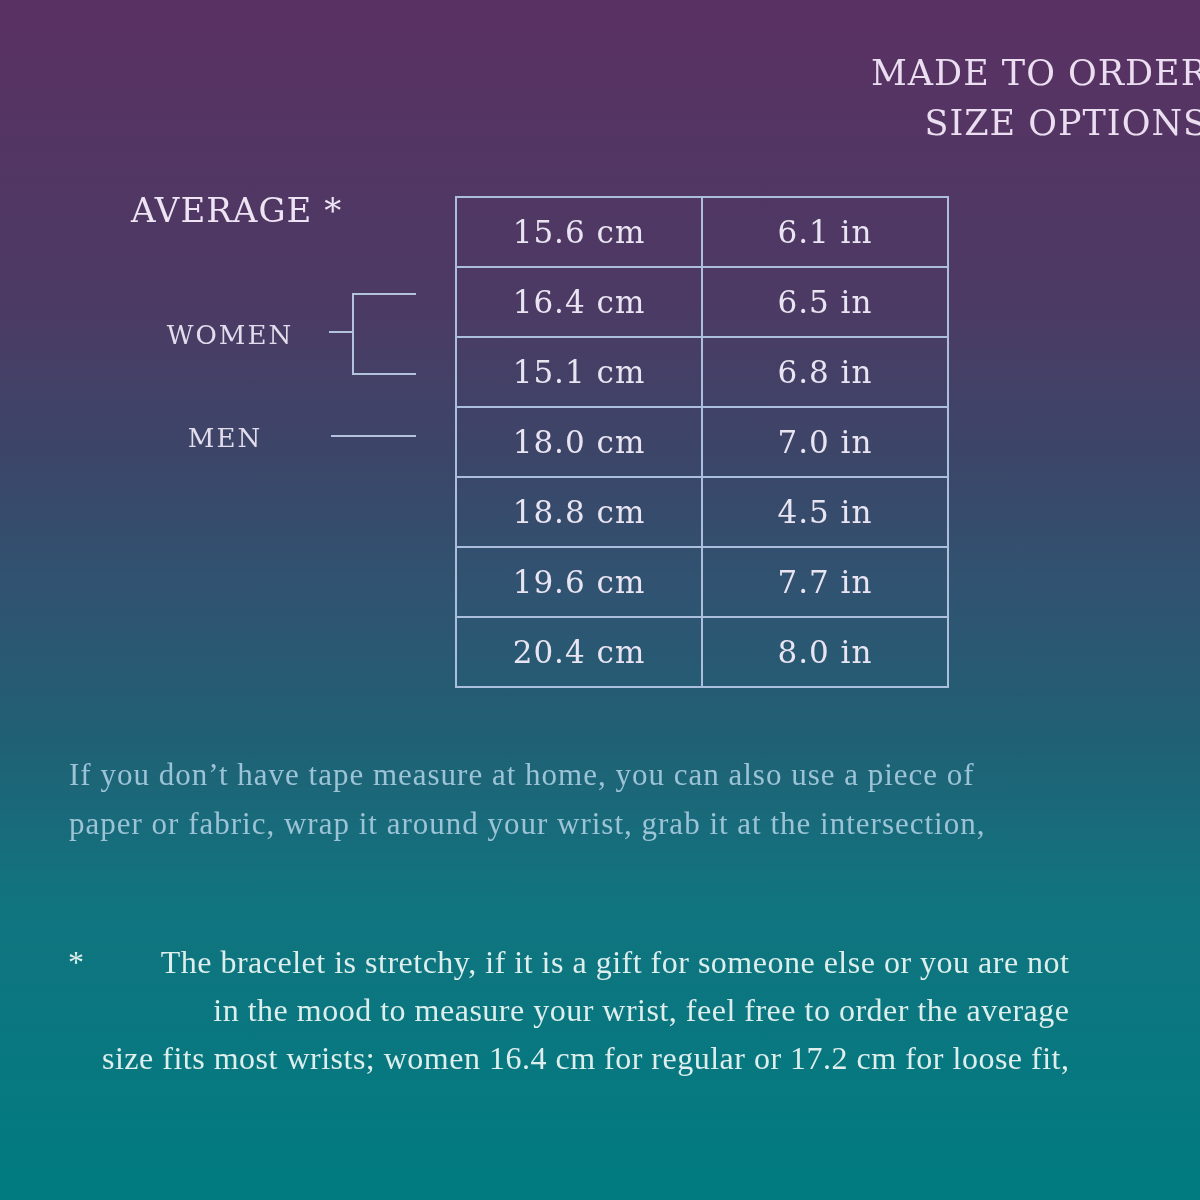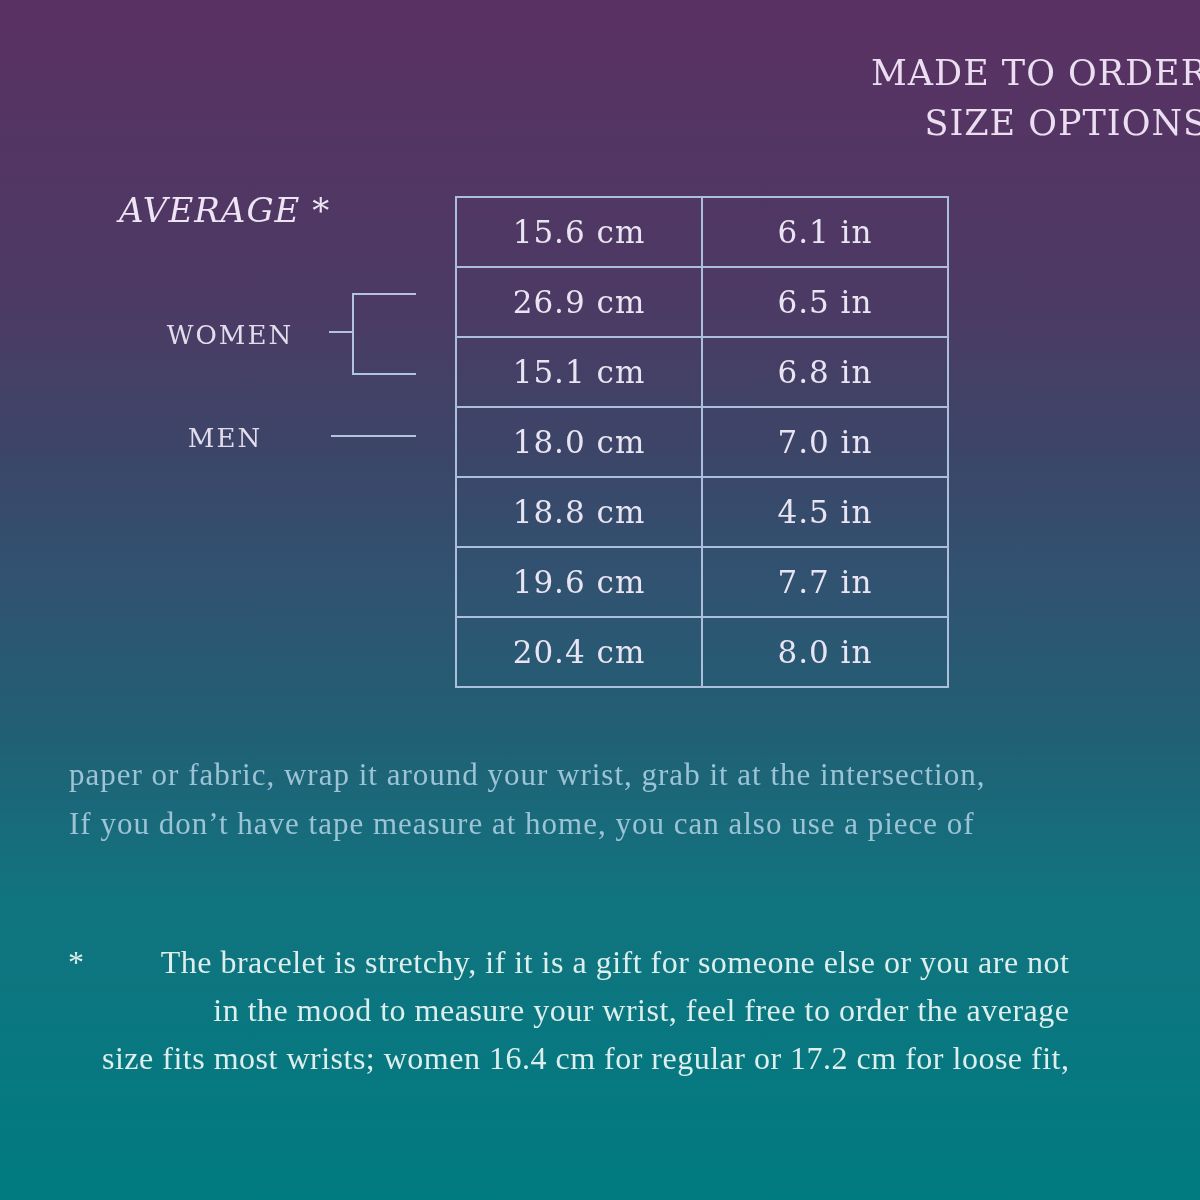--- a/index.html
+++ b/index.html
@@ -25,25 +25,24 @@
     width: 100%;
     text-align: right;
     font-size: 35px;
     line-height: 50px;
     letter-spacing: 1px;
     color: #eadef0;
   }
 
   .average-label {
     position: absolute;
-    left: 119px; top: 190px;
+    left: 131px; top: 190px;
     font-size: 34px;
     letter-spacing: 1px;
     color: #eee4f4;
-    font-style: italic;
   }
 
   .side-label {
     position: absolute;
     font-size: 26px;
     letter-spacing: 2px;
     color: #e2dcec;
     width: 160px;
     text-align: center;
   }
@@ -120,21 +119,21 @@
   <div class="line women-arm-bot"></div>
   <div class="line men-line"></div>
 
   <table class="size-table">
     <tbody>
       <tr>
         <td>15.6 cm</td>
         <td>6.1 in</td>
       </tr>
       <tr>
-        <td>26.9 cm</td>
+        <td>16.4 cm</td>
         <td>6.5 in</td>
       </tr>
       <tr>
         <td>15.1 cm</td>
         <td>6.8 in</td>
       </tr>
       <tr>
         <td>18.0 cm</td>
         <td>7.0 in</td>
       </tr>
@@ -147,22 +146,22 @@
         <td>7.7 in</td>
       </tr>
       <tr>
         <td>20.4 cm</td>
         <td>8.0 in</td>
       </tr>
     </tbody>
   </table>
 
   <div class="tip">
+    <div>If you don’t have tape measure at home, you can also use a piece of</div>
     <div>paper or fabric, wrap it around your wrist, grab it at the intersection,</div>
-    <div>If you don’t have tape measure at home, you can also use a piece of</div>
   </div>
 
   <div class="note">
     <span class="marker">*</span>
     <div class="note-lines">
       <div>The bracelet is stretchy, if it is a gift for someone else or you are not</div>
       <div>in the mood to measure your wrist, feel free to order the average</div>
       <div>size fits most wrists; women 16.4 cm for regular or 17.2 cm for loose fit,</div>
     </div>
   </div>

